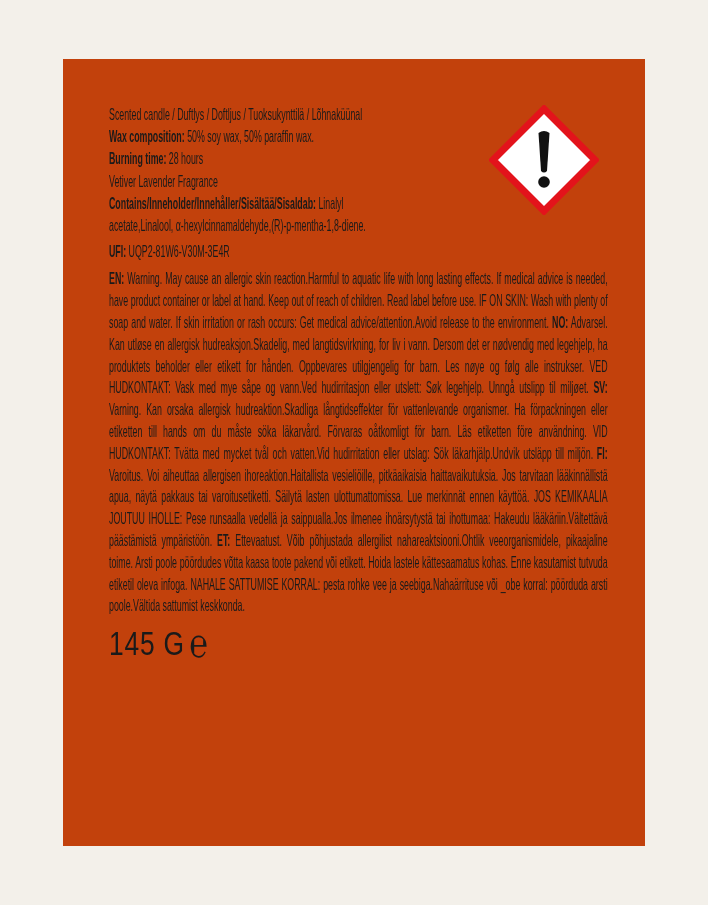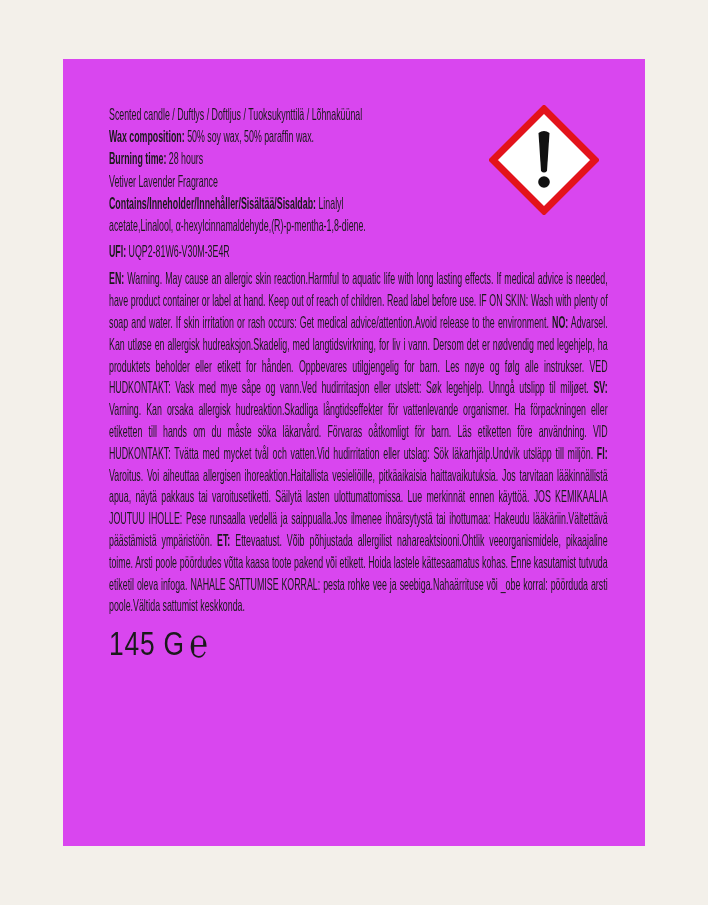--- a/index.html
+++ b/index.html
@@ -8,21 +8,21 @@
     background: #f3f0ea;
     position: relative;
     overflow: hidden;
     font-family: "Liberation Sans", sans-serif;
     color: #1a1a1a;
   }
   .card {
     position: absolute;
     left: 63px; top: 59px;
     width: 582px; height: 787px;
-    background: #d946ef;
+    background: #c2410c;
   }
   .content {
     position: absolute;
     left: 46px; top: 44px;
     width: 920px;          
     transform: scaleX(0.535);
     transform-origin: 0 0;
   }
   .line {
     font-size: 16.5px;

